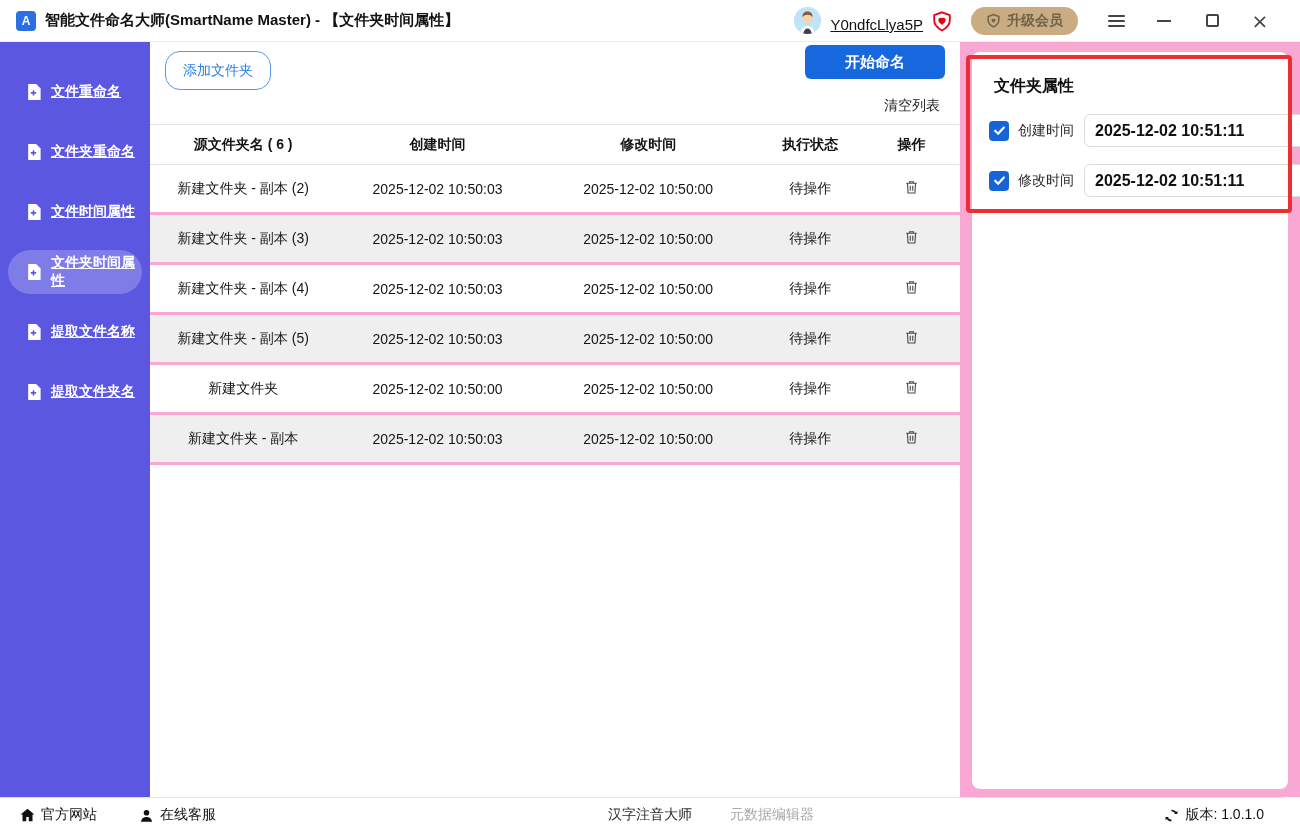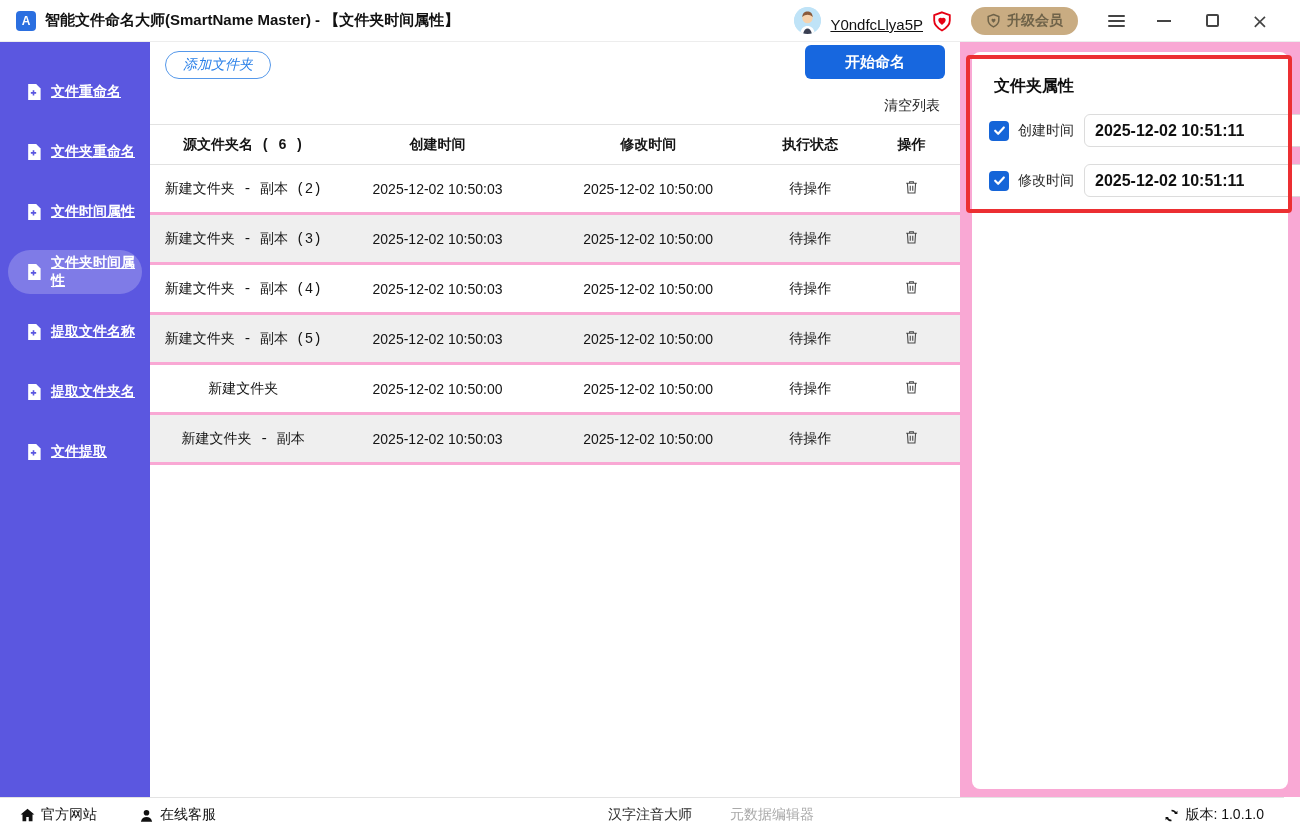--- a/index.html
+++ b/index.html
@@ -61,37 +61,37 @@
     display:flex; align-items:center; padding-left:18px; gap:10px;
     font-size:14px; font-weight:700; cursor:pointer; color:#fff;text-decoration:underline;
   }
   .nav-item.active { background:rgba(255,255,255,.22); }
   .nav-item svg { flex:0 0 auto; }
 
   
   .main { position:absolute; top:42px; left:150px; width:810px; bottom:35px; background:#fff; }
   .toolbar { position:relative; height:83px; border-bottom:1px solid #e2e2e2; }
   .btn-add {
-    position:absolute; left:15px; top:9px; height:28px; padding:0 17px;
+    position:absolute; left:15px; top:9px; height:39px; padding:0 17px;
     background:#fff; border:1px solid #5598ea; color:#2a80e8;
-    font-size:14px; border-radius:15px; cursor:pointer;font-style:italic;
+    font-size:14px; border-radius:15px; cursor:pointer;
   }
   .btn-start {
     position:absolute; right:15px; top:3px; height:34px; min-width:140px; padding:0 26px;
     background:#1767df; border:none; color:#fff; font-size:15px; font-weight:600;
     border-radius:6px; cursor:pointer;
   }
   .clear-link { position:absolute; right:20px; bottom:9px; font-size:14px; color:#1f1f1f; cursor:pointer; }
 
   .tbl { width:100%; }
   .tr { display:flex; align-items:center; height:50px; border-bottom:3px solid #f9a8d4; }
   .tr.head { height:40px; font-weight:700; border-bottom:1px solid #e2e2e2; }
   .tr.alt { background:#efefef; }
   .td { font-size:14px; text-align:center; color:#141414; }
-  .c1 { width:23%;font-family:Liberation Mono, monospace; } .c2 { width:25%; } .c3 { width:27%; } .c4 { width:13%; } .c5 { width:12%; }
+  .c1 { width:23%; } .c2 { width:25%; } .c3 { width:27%; } .c4 { width:13%; } .c5 { width:12%; }
   .trash-btn { background:none; border:none; cursor:pointer; padding:2px 4px; }
 
   
   .rightpane {
     position:absolute; top:42px; left:960px; right:0; bottom:35px;
     background:#f9a8d4; padding:10px 12px 8px 12px;
   }
   .card { background:#fff; border-radius:8px; height:100%; padding:24px 14px; position:relative; }
   .panel-title { font-size:16px; font-weight:800; color:#0d0d0d; margin-left:8px; }
   .attr-row { display:flex; align-items:center; margin-top:17px; }
@@ -210,27 +210,20 @@
         </svg>
       <span>提取文件名称</span>
     </div>
     <div class="nav-item">
       <svg width="15" height="16" viewBox="0 0 16 18">
           <path d="M2 0h9l5 5v13H2z" fill="#fff"></path>
           <path d="M8 7v6M5 10h6" stroke="#5b57e0" stroke-width="1.8"></path>
         </svg>
       <span>提取文件夹名</span>
     </div>
-    <div class="nav-item">
-      <svg width="15" height="16" viewBox="0 0 16 18">
-          <path d="M2 0h9l5 5v13H2z" fill="#fff"></path>
-          <path d="M8 7v6M5 10h6" stroke="#5b57e0" stroke-width="1.8"></path>
-        </svg>
-      <span>文件提取</span>
-    </div>
   </div>
 </div>
 
 <div class="main">
   <div class="toolbar">
     <button class="btn-add">添加文件夹</button>
     <button class="btn-start">开始命名</button>
     <span class="clear-link">清空列表</span>
   </div>
 

